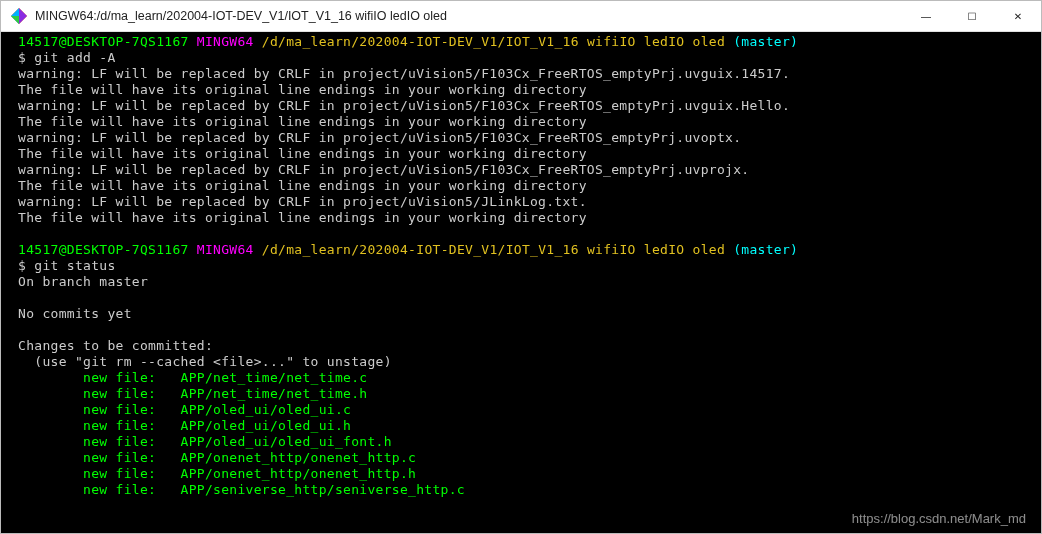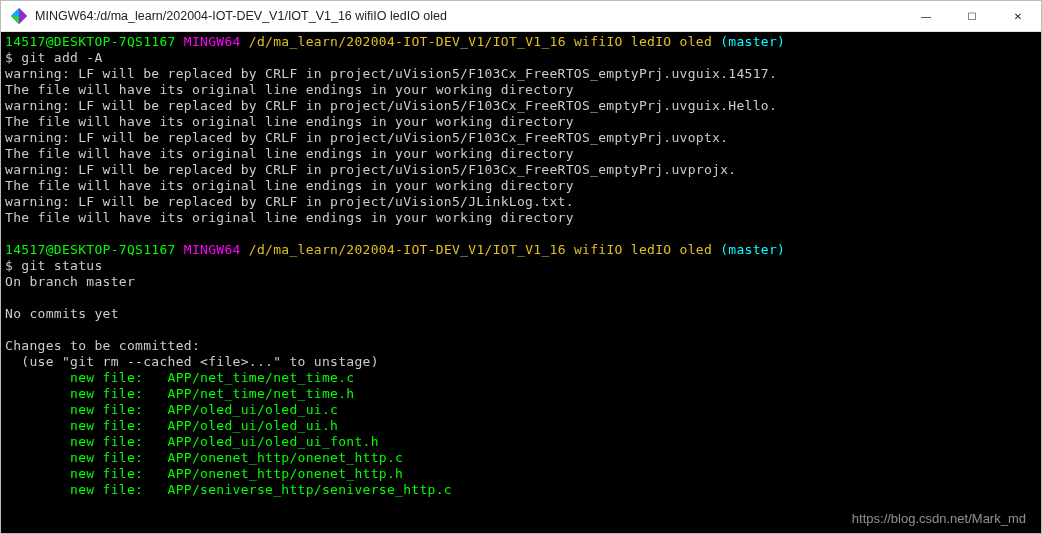--- a/index.html
+++ b/index.html
@@ -53,21 +53,21 @@
     color: #222;
     cursor: pointer;
   }
   .terminal {
     flex: 1;
     background: #000000;
     color: #cccccc;
     font-family: Consolas, "Lucida Console", monospace;
     font-size: 13px;
     line-height: 16px;
-    padding: 2px 4px 0 4px;
+    padding: 2px 4px 0 17px;
     white-space: pre;
     overflow: hidden;
     letter-spacing: 0.3px;
   }
   .green  { color: #00ff00; }
   .purple { color: #ff00ff; }
   .yellow { color: #e0c020; }
   .cyan   { color: #00ffff; }
   .white  { color: #cccccc; }
   .watermark {

